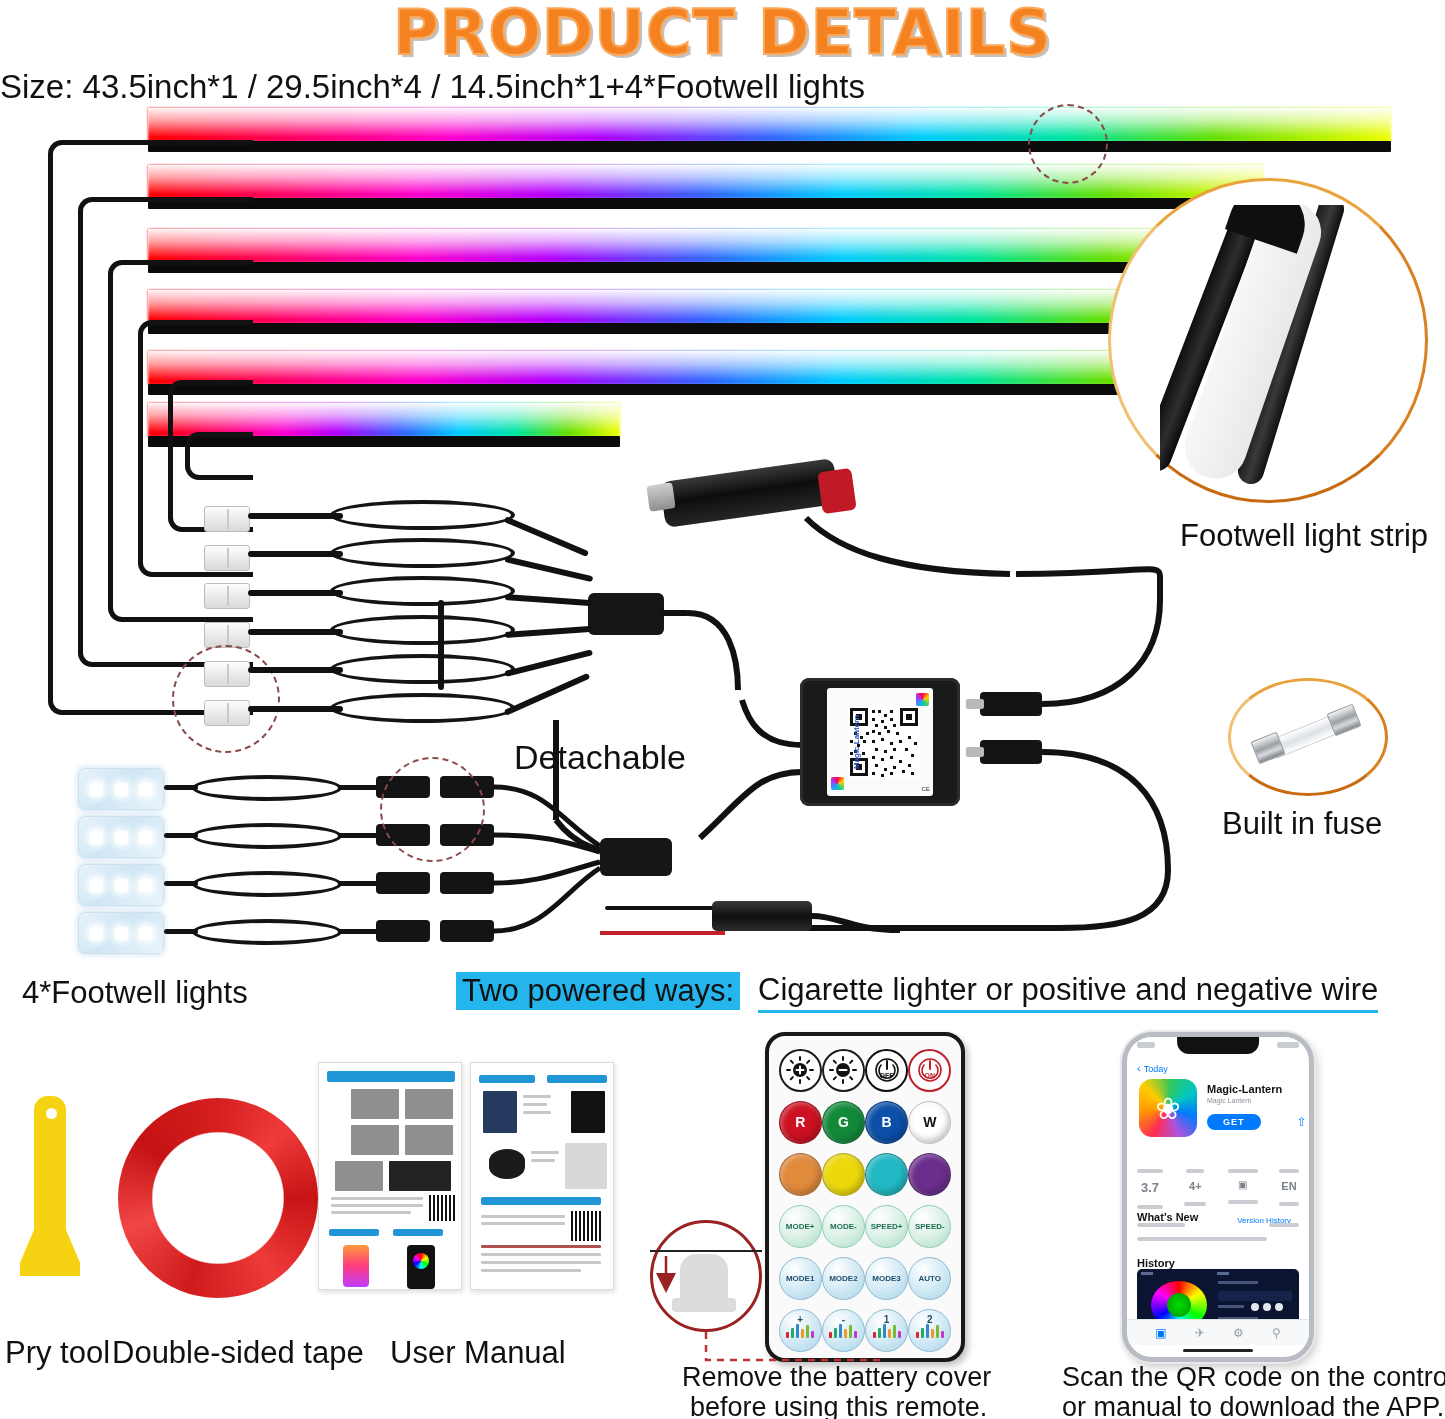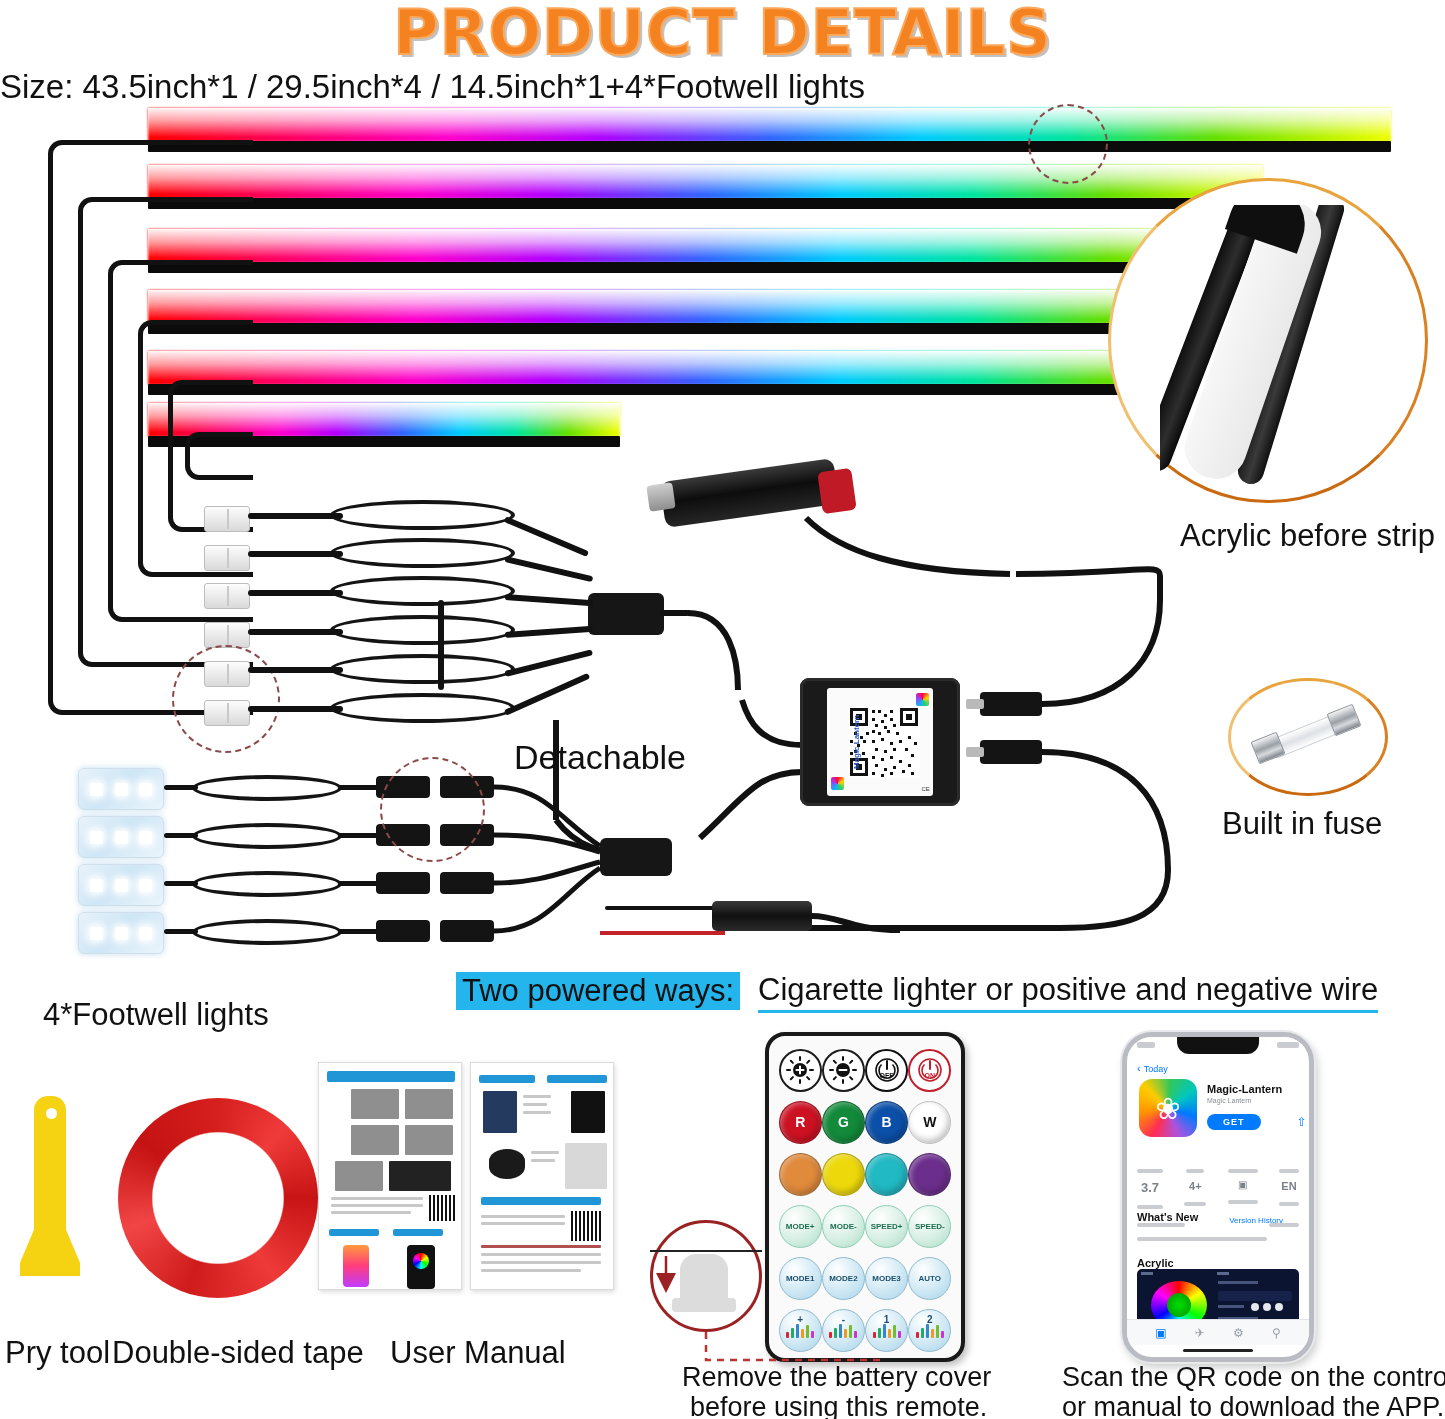--- a/index.html
+++ b/index.html
@@ -513,34 +513,34 @@
     </svg>
   </div>
 
   <div class="ring-o" style="left:1108px; top:178px; width:320px; height:325px;"></div>
   <div style="position:absolute;left:1160px;top:205px;width:230px;height:280px;overflow:hidden;">
     <div class="acr-band" style="left:30px; top:-25px; width:30px; height:300px; transform:rotate(21deg); background:linear-gradient(90deg,#0f0f0f,#2e2e2e 55%,#0a0a0a);"></div>
     <div class="acr-band" style="left:118px; top:-15px; width:26px; height:300px; transform:rotate(17deg); background:linear-gradient(90deg,#1b1b1b,#3a3a3a 50%,#101010);"></div>
     <div style="position:absolute;left:62px;top:-10px;width:62px;height:290px;transform:rotate(19deg);background:linear-gradient(90deg,#f7f7f7,#e9e9e9);border-radius:40px;"></div>
     <div style="position:absolute;left:72px;top:-18px;width:76px;height:56px;transform:rotate(19deg);background:#0f0f0f;border-radius:40px 40px 0 0;"></div>
   </div>
-  <div class="lbl" style="left:1180px; top:518px;">Acrylic before strip</div>
+  <div class="lbl" style="left:1180px; top:518px;">Footwell light strip</div>
   <div class="ring-dash" style="left:1028px; top:104px; width:80px; height:80px;"></div>
 
   <div class="ring-o" style="left:1228px; top:678px; width:160px; height:118px;"></div>
   <div style="position:absolute;left:1248px;top:700px;width:120px;height:72px;">
     <div class="fuse-glass" style="left:22px;top:26px;width:72px;height:20px;transform:rotate(-22deg);"></div>
     <div class="fuse-cap" style="left:6px;top:36px;width:28px;height:24px;transform:rotate(-22deg);"></div>
     <div class="fuse-cap" style="left:82px;top:8px;width:28px;height:24px;transform:rotate(-22deg);"></div>
   </div>
   <div class="lbl" style="left:1222px; top:806px;">Built in fuse</div>
 
   <div class="lbl" style="left:514px; top:738px; font-size:34px;">Detachable</div>
 
-  <div class="lbl" style="left:22px; top:997px;margin-left:21px;">4*Footwell lights</div>
+  <div class="lbl" style="left:22px; top:975px;">4*Footwell lights</div>
 
   <div id="two-ways-rest" style="left:758px; top:972px;">Cigarette lighter or positive and negative wire</div>
   <div id="two-ways" style="left:456px; top:972px;">Two powered ways:</div>
 
   <svg id="arrows">
     <defs>
       <marker id="ah" markerWidth="9" markerHeight="9" refX="7" refY="4.5" orient="auto">
         <path d="M0,0 L9,4.5 L0,9 z" fill="#b01020"></path>
       </marker>
     </defs>
@@ -775,29 +775,29 @@
       <div>
         <div class="blurtxt" style="width:20px;height:4px;"></div>
         <div style="font-size:11px;color:#7c828a;font-weight:bold;margin-top:3px;">EN</div>
         <div class="blurtxt" style="width:20px;height:4px;margin-top:3px;"></div>
       </div>
     </div>
 
     <div style="position:absolute;left:10px;top:170px;">
       <span style="font-size:11px;font-weight:bold;color:#111;">What's New</span>
     </div>
-    <div style="position:absolute;right:26px;top:172px;margin-left:16px;">
+    <div style="position:absolute;right:18px;top:172px;margin-left:16px;">
       <span style="font-size:8px;color:#007aff;">Version History</span>
     </div>
     <div class="blurtxt" style="position:absolute;left:10px;top:186px;width:48px;height:4px;"></div>
     <div class="blurtxt" style="position:absolute;right:10px;top:186px;width:30px;height:4px;"></div>
     <div class="blurtxt" style="position:absolute;left:10px;top:200px;width:130px;height:4px;"></div>
 
     <div style="position:absolute;left:10px;top:216px;">
-      <span style="font-size:11px;font-weight:bold;color:#111;">Acrylic</span>
+      <span style="font-size:11px;font-weight:bold;color:#111;">History</span>
     </div>
 
     <div style="position:absolute;left:10px;top:232px;width:86px;height:68px;background:#0b1430;border-radius:5px;overflow:hidden;">
       <div style="position:absolute;left:4px;top:3px;width:12px;height:3px;background:#5b6a8f;"></div>
       <div class="colorwheel" style="position:absolute;left:14px;top:12px;width:56px;height:48px;"></div>
       <div class="cw-hole" style="left:30px;top:24px;width:24px;height:24px;"></div>
       <div style="position:absolute;left:4px;bottom:4px;right:4px;height:3px;background:#3e6ea8;border-radius:2px;"></div>
     </div>
     <div style="position:absolute;right:10px;top:232px;width:86px;height:68px;background:#0b1430;border-radius:5px;overflow:hidden;">
       <div style="position:absolute;left:4px;top:3px;width:12px;height:3px;background:#5b6a8f;"></div>

